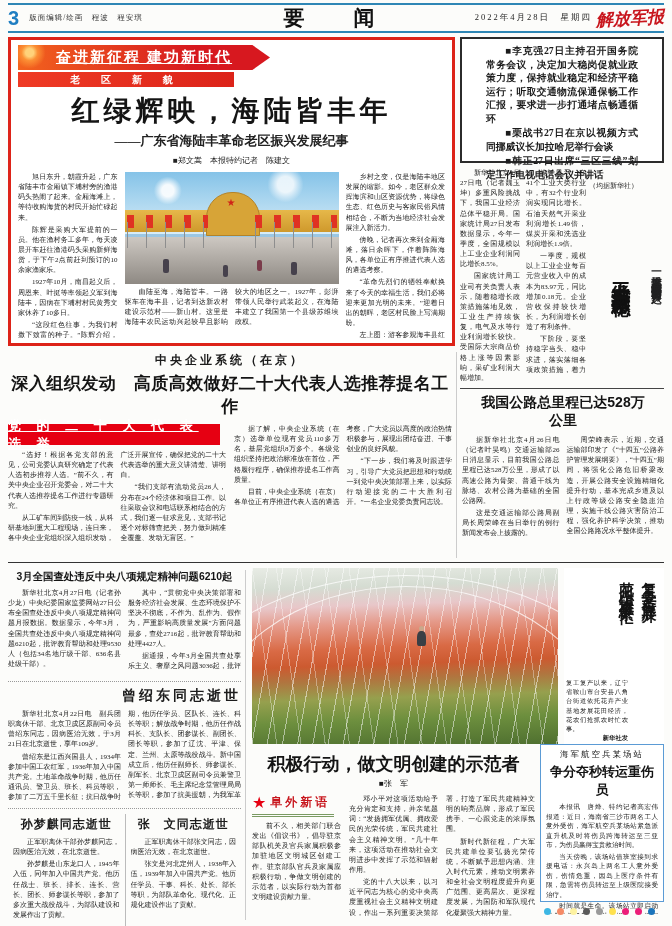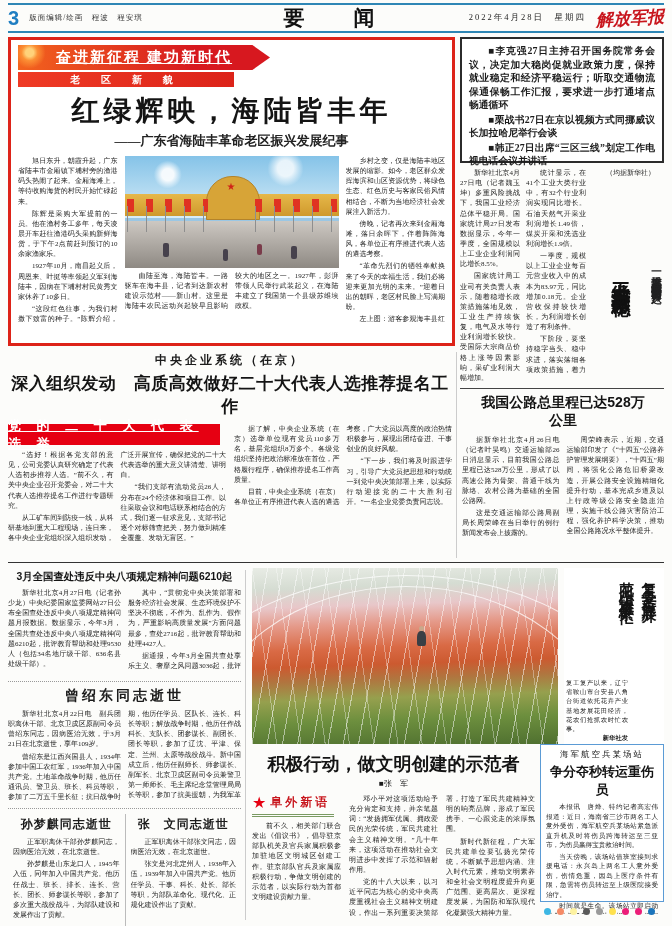--- a/index.html
+++ b/index.html
@@ -6,21 +6,21 @@
   .page{position:relative;width:672px;height:926px;margin:0 auto;background:#fcfcfa;overflow:hidden;
         font-family:"Liberation Serif",serif;color:#1c1c1c;}
   .abs{position:absolute;}
   
   .top-rule{left:8px;top:3px;width:656px;height:2px;background:#2e86b5;}
   .hdr-rule{left:8px;top:31px;width:656px;height:2px;background:#2e86b5;}
   .hdr{left:8px;top:6px;width:656px;height:24px;display:flex;align-items:center;}
   .pagenum{font:bold 20px "Liberation Sans",sans-serif;color:#1f7ec2;margin-right:10px;}
   .edition{font-size:7.5px;color:#333;letter-spacing:1px;}
   .section-title{position:absolute;left:0;right:0;text-align:center;font:bold 21px "Liberation Sans",sans-serif;letter-spacing:14px;color:#111;}
-  .hdr-right{position:absolute;right:0;display:flex;align-items:center;gap:10px;}
+  .hdr-right{position:absolute;right:0;display:flex;align-items:center;gap:4px;}
   .hdr-date{font-size:8.5px;letter-spacing:2px;color:#222;}
   .masthead{font:bold italic 17px "Liberation Serif",serif;color:#c8161d;transform:rotate(-3deg);}
   
   .body-txt{font-size:7px;line-height:1.45;text-align:justify;overflow:hidden;}
   .body-txt p{margin:0 0 2px;text-indent:2em;}
   .cols2{column-count:2;column-gap:7px;}
   .cols3{column-count:3;column-gap:8px;}
   .dotted-sep{border-top:1px dotted #999;margin:5px 0;}
   
   .main-box{left:8px;top:37px;width:447px;height:309px;border:3px solid #dd2318;background:#fff;box-sizing:border-box;padding:5px 7px;}
@@ -28,21 +28,21 @@
           clip-path:polygon(0 0,93% 0,100% 50%,93% 100%,0 100%);display:flex;align-items:center;justify-content:center;}
   .banner span{color:#fff;font:bold 15px "Liberation Sans",sans-serif;letter-spacing:2px;text-decoration:underline;}
   .banner-star{position:absolute;left:-2px;top:-6px;width:34px;height:34px;
           background:radial-gradient(circle at 40% 40%, #ffd27a 0 4px, rgba(255,160,60,.75) 8px, transparent 16px);}
   .banner-sub{width:216px;height:15px;background:linear-gradient(90deg,#ef3b25,#dc2319);margin-top:2px;
           display:flex;align-items:center;justify-content:center;color:#fff;font:bold 10px "Liberation Sans",sans-serif;letter-spacing:9px;}
   .main-headline{position:absolute;left:0;right:0;top:52px;text-align:center;
           font:bold 28px "Liberation Sans",sans-serif;letter-spacing:4px;color:#141414;}
   .main-subtitle{position:absolute;left:0;right:0;top:92px;text-align:center;font:bold 13px "Liberation Serif",serif;color:#222;}
   .main-byline{position:absolute;left:0;right:0;top:115px;text-align:center;font-size:8px;color:#222;}
-  .main-body{position:absolute;left:7px;right:7px;top:116px;height:166px;display:flex;gap:7px;justify-content:space-between;}
+  .main-body{position:absolute;left:7px;right:7px;top:132px;height:166px;display:flex;gap:7px;justify-content:space-between;}
   .m-col{width:102px;height:100%;}
   .m-mid{width:214px;display:flex;flex-direction:column;gap:3px;}
   .m-midtext{height:48px;}
   .m-caption{margin-top:3px;}
   
   .main-photo{position:relative;width:214px;height:112px;overflow:hidden;background:#9bc7e4;}
   .mp-sky{position:absolute;left:0;top:0;right:0;height:55%;
       background:radial-gradient(circle at 20% 30%,rgba(255,255,255,.9) 0 6px,transparent 14px),
                  radial-gradient(circle at 75% 20%,rgba(255,255,255,.8) 0 8px,transparent 18px),
                  linear-gradient(#85c3e8,#d8edf8);}
@@ -53,21 +53,21 @@
   .mp-ground{position:absolute;left:0;right:0;bottom:0;height:42%;background:linear-gradient(#cdc8c2,#8e8983);}
   .mp-flags-l,.mp-flags-r{position:absolute;top:38%;height:13px;width:38%;
       background:repeating-linear-gradient(90deg,#e03222 0 7px,transparent 7px 19px);}
   .mp-flags-l{left:2px;} .mp-flags-r{right:2px;}
   .mp-poles-l,.mp-poles-r{position:absolute;top:45%;height:26px;width:38%;
       background:repeating-linear-gradient(90deg,#8e8e8e 0 1px,transparent 1px 19px);}
   .mp-poles-l{left:2px;} .mp-poles-r{right:2px;}
   .mp-person{position:absolute;background:#46414c;border-radius:2px;}
   
   .news-box{left:460px;top:37px;width:204px;height:126px;border:2px solid #2b2b2b;box-sizing:border-box;
-      padding:5px 7px;font-size:9.8px;font-weight:600;line-height:1.38;text-align:justify;background:#fff;}
+      padding:5px 24px;font-size:9.8px;font-weight:600;line-height:1.38;text-align:justify;background:#fff;}
   .news-box p{margin:0 0 1px;text-indent:2em;}
   .news-src{text-align:right;font-size:7px;font-weight:normal;margin-top:1px;}
   
   .ind{left:460px;top:168px;width:204px;height:216px;display:flex;}
   .ind-text{width:126px;height:100%;column-count:2;column-gap:6px;}
   .ind-head{width:44px;writing-mode:vertical-rl;text-orientation:upright;
       font:bold 19px "Liberation Sans",sans-serif;letter-spacing:2px;color:#111;margin-left:4px;text-align:center;}
   .ind-sub{width:26px;writing-mode:vertical-rl;text-orientation:upright;
       font:bold 10.5px "Liberation Sans",sans-serif;letter-spacing:1px;color:#222;margin-left:4px;text-align:center;}
   .ind-rule{left:460px;top:388px;width:204px;height:1px;background:#444;}
@@ -85,21 +85,21 @@
   
   .hwy{left:462px;top:392px;width:202px;height:166px;}
   .hwy-headline{text-align:center;font:bold 14px "Liberation Sans",sans-serif;margin:2px 16px 5px;color:#141414;}
   .hwy .body-txt{height:138px;}
   
   .mid-rule{left:8px;top:562px;width:656px;height:1px;background:#333;}
   
   .bl{left:8px;top:570px;width:233px;}
   .er-headline{text-align:center;font:bold 10.4px "Liberation Sans",sans-serif;margin:0 0 4px;color:#141414;}
   .er-body{height:88px;}
-  .zeng-headline{text-align:center;font:bold 14px "Liberation Sans",sans-serif;letter-spacing:3px;margin:4px 0 4px;}
+  .zeng-headline{text-align:right;font:bold 14px "Liberation Sans",sans-serif;letter-spacing:3px;margin:4px 0 4px;}
   .zeng-body{height:94px;}
   .obits{display:flex;margin-top:4px;}
   .obit{width:50%;box-sizing:border-box;padding:0 5px;}
   .obit + .obit{border-left:1px solid #bbb;}
   .obit-headline{text-align:center;font:bold 12px "Liberation Sans",sans-serif;letter-spacing:1px;margin:2px 0 4px;}
   .obit-body{height:104px;}
   .v-div2{left:245px;top:570px;width:1px;height:350px;background:#ccc;}
   
   .green-photo{left:252px;top:568px;width:306px;height:176px;overflow:hidden;
      background:

